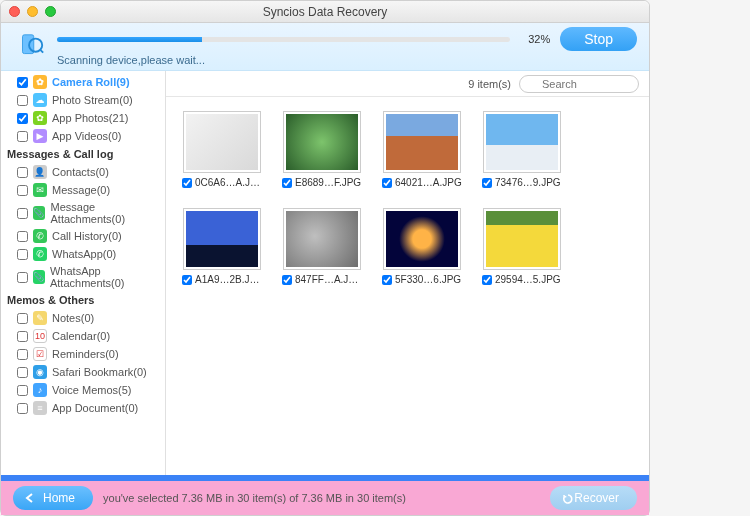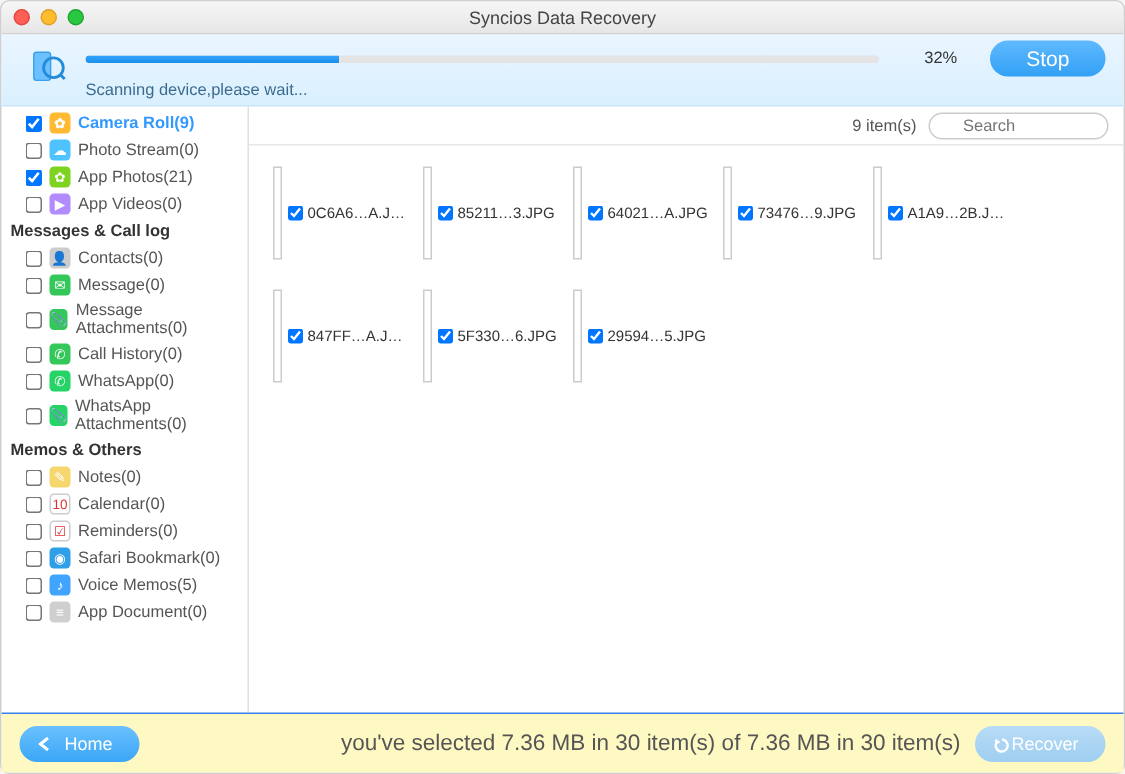--- a/index.html
+++ b/index.html
@@ -1,57 +1,57 @@
 <!DOCTYPE html>
 <html><head>
 <meta charset="utf-8">
 <style>
 * { box-sizing: border-box; margin: 0; padding: 0; }
 body { font-family: -apple-system, "Helvetica Neue", Arial, sans-serif; font-size: 12px; color: #333; background: #f5f5f5; width: 750px; height: 516px; overflow: hidden; }
-.window { width: 750px; height: 516px; background: #fff; border: 1px solid #cfcfcf; border-radius: 6px; display: flex; flex-direction: column; }
+.window { width: 650px; height: 516px; background: #fff; border: 1px solid #cfcfcf; border-radius: 6px; display: flex; flex-direction: column; }
 .titlebar { height: 22px; background: linear-gradient(#f6f6f6,#e6e6e6); border-bottom: 1px solid #d0d0d0; border-radius: 6px 6px 0 0; display: flex; align-items: center; padding: 0 8px; position: relative; }
 .traffic { display: flex; gap: 7px; }
 .dot { width: 11px; height: 11px; border-radius: 50%; }
 .dot.red { background: #ff5f57; border:1px solid #e24640;}
 .dot.yellow { background: #ffbd2e; border:1px solid #dfa023;}
 .dot.green { background: #28c940; border:1px solid #1fa42f;}
 .title { position: absolute; left: 0; right: 0; text-align: center; font-size: 12px; color: #444; }
 .scanbar { height: 48px; background: linear-gradient(#e9f5ff,#daf0ff); border-bottom: 1px solid #c7e5f9; display: flex; align-items: center; padding: 6px 12px; gap: 10px; }
 .scan-icon { width: 34px; height: 34px; border-radius: 4px; display:flex;align-items:center;justify-content:center;}
 .scan-icon svg{width:30px;height:30px;}
 .scan-body { flex: 1; display: flex; flex-direction: column; gap: 3px; }
-.progress-wrap { display:flex; align-items:center; gap:22px;}
+.progress-wrap { display:flex; align-items:center; gap:10px;}
 .progress { flex: 1; height: 5px; background: #e4e4e4; border-radius: 3px; overflow: hidden; }
 .progress-fill { height: 100%; background: linear-gradient(#34a5ff,#1a8fe8); width: 32%; }
 .scan-text { font-size: 11px; color: #3b6b8f; font-weight:400;}
 .percent { font-size: 11px; color: #333; width: 30px; text-align:right;}
 .stop-btn { background: linear-gradient(#5fb9ff,#33a1f5); color: #fff; border: none; border-radius: 12px; padding: 4px 24px; font-size: 14px; cursor: pointer; }
 .content { flex: 1; display: flex; overflow: hidden; }
 .sidebar { width: 165px; border-right: 1px solid #e0e0e0; overflow-y: auto; padding: 2px 0; }
 .cat-head { font-size: 11px; font-weight: bold; color: #333; padding: 3px 6px; }
 .cat-item { display: flex; align-items: center; gap: 5px; padding: 2px 6px 2px 16px; font-size: 11px; color: #555; cursor: pointer; }
 .cat-item input { width: 11px; height: 11px; }
 .cat-item.active { color: #3399ff; font-weight:600; }
 .cat-icon { width: 14px; height: 14px; border-radius: 3px; display:flex;align-items:center;justify-content:center;font-size:9px;color:#fff;}
 .main { flex: 1; display: flex; flex-direction: column; }
 .topbar { height: 26px; border-bottom: 1px solid #e6e6e6; display: flex; align-items: center; justify-content: flex-end; padding: 0 10px; gap: 8px; font-size:11px; color:#555;}
 .search { border: 1px solid #ccc; border-radius: 10px; padding: 2px 8px 2px 22px; font-size: 11px; width: 120px; height:18px; position:relative; background:#fff;}
 .search-wrap{position:relative;}
 .search-wrap svg{position:absolute;left:6px;top:3px;width:12px;height:12px;fill:#aaa;}
 .grid { flex: 1; overflow-y: auto; padding: 14px 16px; display: flex; flex-wrap: wrap; gap: 20px 20px; align-content: flex-start; }
-.thumb { width: 80px; display: flex; flex-direction: row; align-items: center; gap: 4px; }
+.thumb { width: 80px; display: flex; flex-direction: column; align-items: center; gap: 4px; justify-content: flex-end; }
 .thumb-img { width: 78px; height: 62px; border: 1px solid #ccc; padding:2px; background:#fff;}
 .thumb-img div{width:100%;height:100%;}
 .thumb-label { display: flex; align-items: center; gap: 3px; font-size: 10px; color: #333; width:100%; }
 .thumb-label input { width: 10px; height: 10px; }
 .thumb-label span{white-space:nowrap;overflow:hidden;text-overflow:ellipsis;flex:1;}
-.footer { height: 40px; border-top: 1px solid #3b82f6; background:#fef9c3; display: flex; align-items: center; padding: 0 12px; gap: 10px; }
+.footer { height: 40px; border-top: 6px solid #3b82f6; background:#f9a8d4; display: flex; align-items: center; padding: 0 12px; gap: 10px; }
 .home-btn { background: linear-gradient(#6bc0ff,#3aa6f6); color: #fff; border: none; border-radius: 14px; padding: 5px 18px 5px 12px; font-size: 12px; cursor: pointer; display:flex;align-items:center;gap:6px;}
 .recover-btn { background: linear-gradient(#b7dcf7,#9fcef0); color: #fff; border: none; border-radius: 14px; padding: 5px 18px 5px 12px; font-size: 12px; cursor: pointer; display:flex;align-items:flex-end;gap:0;}
-.footer-text { flex: 1; text-align: right; font-size: 15px; color: #555; }
+.footer-text { flex: 1; text-align: left; font-size: 11px; color: #555; }
 </style>
 </head>
 <body>
 
 <div class="window">
   <div class="titlebar">
     <div class="traffic">
       <div class="dot red"></div>
       <div class="dot yellow"></div>
       <div class="dot green"></div>
@@ -180,25 +180,25 @@
             <div class="thumb-img">
               <div style="background: linear-gradient(135deg, rgb(242, 242, 242), rgb(217, 217, 217));"></div>
             </div>
             <div class="thumb-label">
               <input type="checkbox" checked="" style="">
               <span>0C6A6…A.JPG</span>
             </div>
           </div>
           <div class="thumb">
             <div class="thumb-img">
-              <div style="background: radial-gradient(circle, rgb(255, 106, 0), rgb(204, 42, 0));"></div>
-            </div>
-            <div class="thumb-label">
-              <input type="checkbox" checked="" style="">
-              <span>85211…3.JPG</span>
+              <div style="background: radial-gradient(circle, rgb(125, 196, 108), rgb(42, 93, 42));"></div>
+            </div>
+            <div class="thumb-label">
+              <input type="checkbox" checked="" style="">
+              <span>E8689…F.JPG</span>
             </div>
           </div>
           <div class="thumb">
             <div class="thumb-img">
               <div style="background: linear-gradient(rgb(122, 169, 224) 0px, rgb(122, 169, 224) 40%, rgb(192, 106, 58) 40%, rgb(192, 106, 58) 100%);"></div>
             </div>
             <div class="thumb-label">
               <input type="checkbox" checked="" style="">
               <span>64021…A.JPG</span>
             </div>

